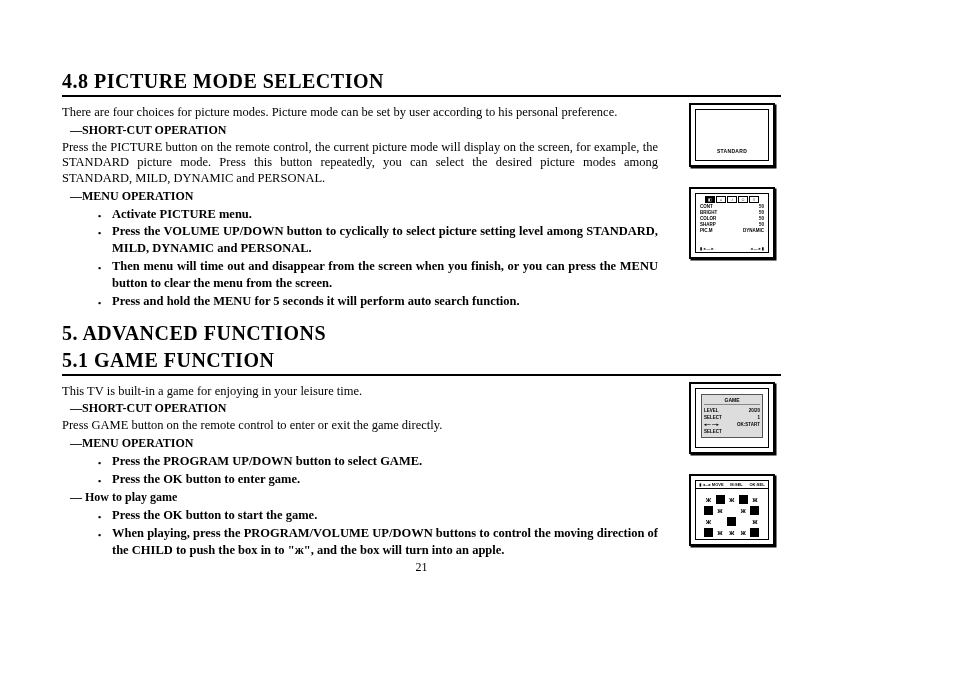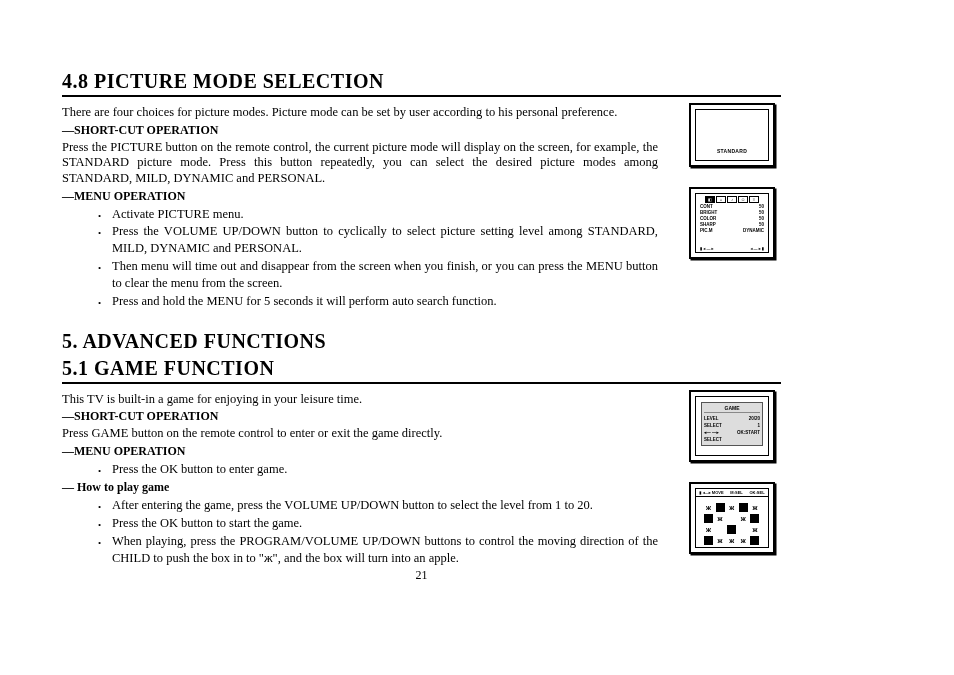--- a/index.html
+++ b/index.html
@@ -38,27 +38,28 @@
   }
   p {
     font-size: 12.5px;
     line-height: 1.25;
     margin: 2px 0;
     text-align: justify;
   }
   .sub {
     font-size: 12px;
     font-weight: bold;
-    margin: 2px 0;
+    margin: 2px 8px;
   }
   ul {
     margin: 2px 0 2px 36px;
     padding: 0;
     font-size: 12.5px;
     line-height: 1.35;
+    font-weight: bold;
   }
   ul li {
     list-style: none;
     position: relative;
     text-align: justify;
     padding-left: 14px;
     margin: 1px 0;
   }
   ul li::before {
     content: "•";
@@ -198,37 +199,37 @@
           </div>
           <div class="osd-foot">
             <span>▮ ◂ — ▸</span>
             <span>◂ — ▸ ▮</span>
           </div>
         </div>
       </div>
     </div>
   </div>
 
-  <h2 class="section" style="margin-top:18px">5.   ADVANCED FUNCTIONS</h2>
+  <h2 class="section" style="margin-top:10px">5.   ADVANCED FUNCTIONS</h2>
 
   <h2 class="section" style="margin-top:4px">5.1 GAME FUNCTION</h2>
   <hr class="rule">
 
   <div class="row">
     <div class="textcol">
       <p>This TV is built-in a game for enjoying in your leisure time.</p>
       <p class="sub">—SHORT-CUT OPERATION</p>
       <p>Press GAME button on the remote control to enter or exit the game directly.</p>
       <p class="sub">—MENU OPERATION</p>
       <ul>
+        <li>Press the PROGRAM UP/DOWN button to select GAME.</li>
         <li>Press the OK button to enter game.</li>
       </ul>
       <p class="sub">— How to play game</p>
       <ul>
-        <li>After entering the game, press the VOLUME UP/DOWN button to select the level from 1 to 20.</li>
         <li>Press the OK button to start the game.</li>
         <li>When playing, press the PROGRAM/VOLUME UP/DOWN buttons to control the moving direction of the CHILD to push the box in to "ж", and the box will turn into an apple.</li>
       </ul>
     </div>
 
     <div class="figcol">
 
       <div class="tv">
         <div class="screen tall">
           <div class="panel">

